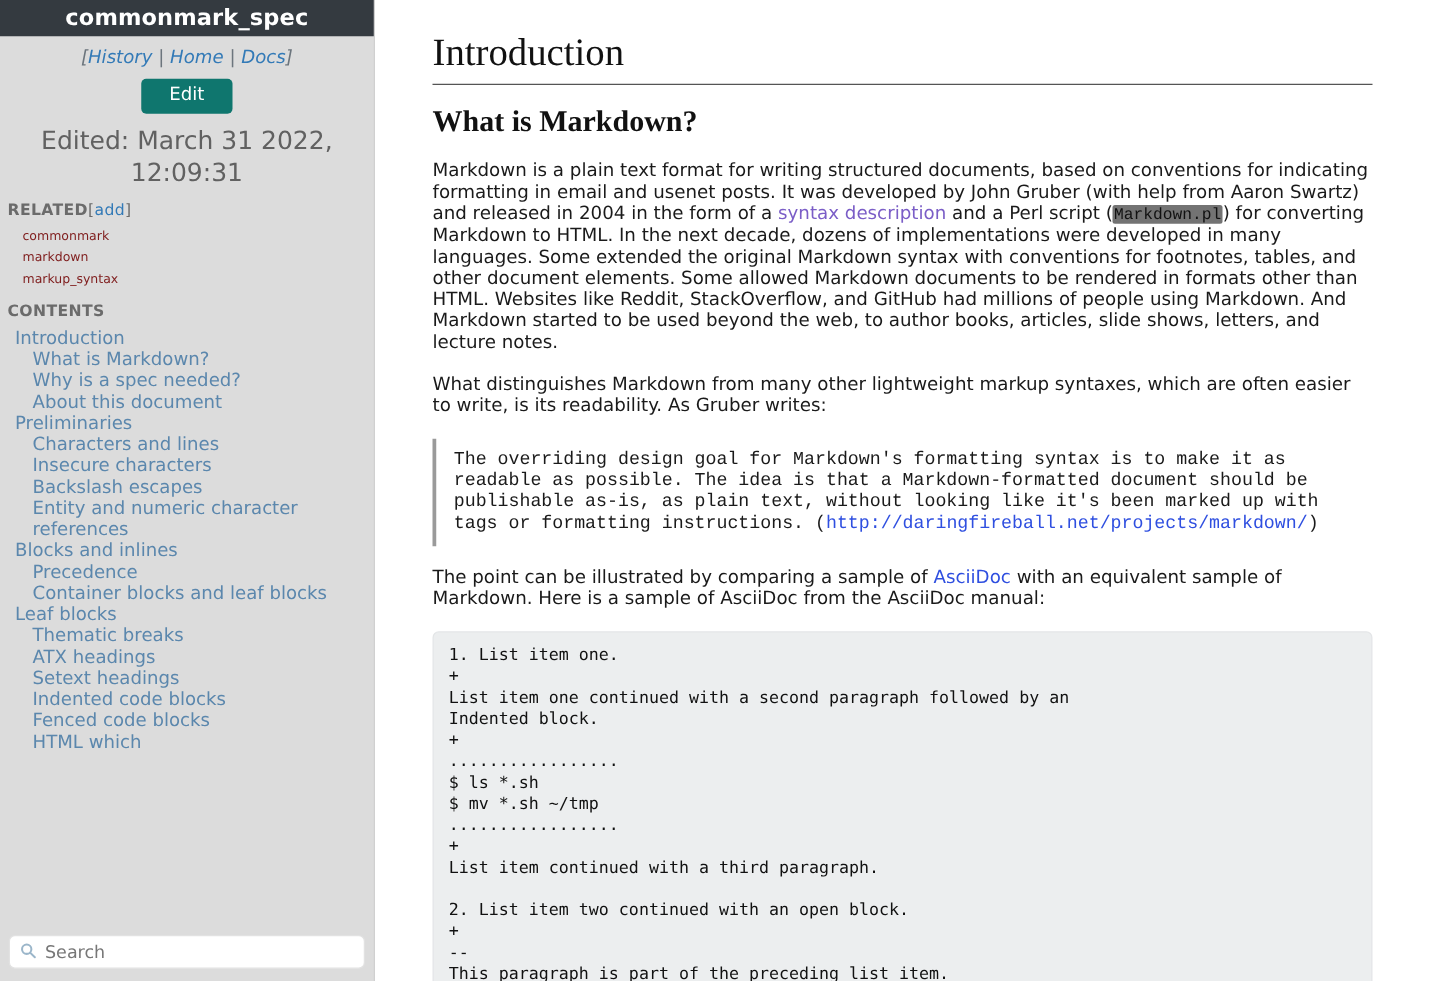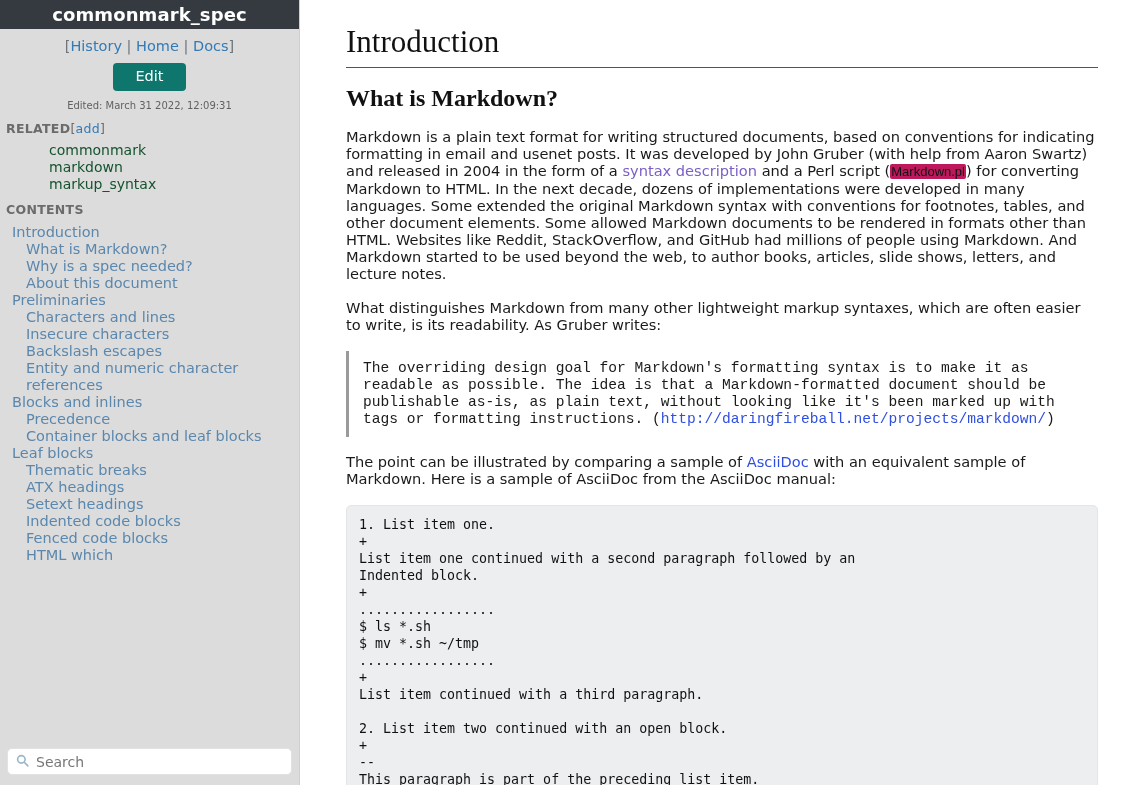--- a/index.html
+++ b/index.html
@@ -37,20 +37,21 @@
     letter-spacing: .1px;
     line-height: 1;
   }
 
   .navline {
     text-align: center;
     font-size: 14.5px;
     color: #555;
     padding-top: 8px;
     line-height: 1.3;
+    font-style: italic;
   }
   .navline a { color: #337ab7; text-decoration: none; }
   .navline .sep { color: #6c757d; }
   .navline .brk { color: #6c757d; }
 
   .editwrap { text-align: center; padding-top: 7px; }
   #edit-button {
     display: inline-block;
     background: #0f766e;
     color: #fff;
@@ -59,43 +60,42 @@
     font-size: 14.5px;
     font-family: "DejaVu Sans", sans-serif;
     padding: 4px 22px 5px 22px;
     cursor: pointer;
     line-height: 1.3;
   }
 
   .edited-line {
     text-align: center;
     color: #616161;
-    font-size: 10px;
+    font-size: 20px;
     padding-top: 8px;
     line-height: 1.3;
   }
 
   .section-head {
     font-size: 12.5px;
     font-weight: 700;
     color: #6b6b6b;
     letter-spacing: .3px;
     padding: 9px 0 0 6px;
   }
   .section-head .addlink { color: #337ab7; text-decoration: none; font-weight: 400; }
   .section-head .brk { color: #6b6b6b; font-weight: 400; }
 
   .related-list { padding: 6px 0 0 18px; }
   .related-list a {
     display: block;
-    color: #14532d;
-    font-size: 14px;
+    color: #7f1d1d;
+    font-size: 10px;
     text-decoration: none;
     line-height: 17px;
-    margin-left: 31px;
   }
 
   .contents-list { padding: 7px 0 0 12px; }
   .contents-list a {
     display: block;
     color: #5b87ad;
     font-size: 14.5px;
     text-decoration: none;
     line-height: 17px;
   }
@@ -159,23 +159,23 @@
     font-size: 14.6px;
     line-height: 16.9px;
     color: #1a1a1a;
     margin: 17px 0 0 0;
     text-align: left;
   }
   p.body a.visited { color: #7b5ec7; text-decoration: none; }
   p.body a.link { color: #2f4fe0; text-decoration: none; }
 
   code.inline {
-    font-family: Liberation Sans, sans-serif;
+    font-family: Liberation Mono, monospace;
     font-size: 13px;
-    background: #be185d;
+    background: #737373;
     color: #111;
     padding: 0 1px;
     border-radius: 2px;
   }
 
   blockquote.quote {
     margin: 18px 0 0 0;
     padding: 9px 0 9px 14px;
     border-left: 3px solid #9a9a9a;
     font-family: Liberation Mono, monospace;

